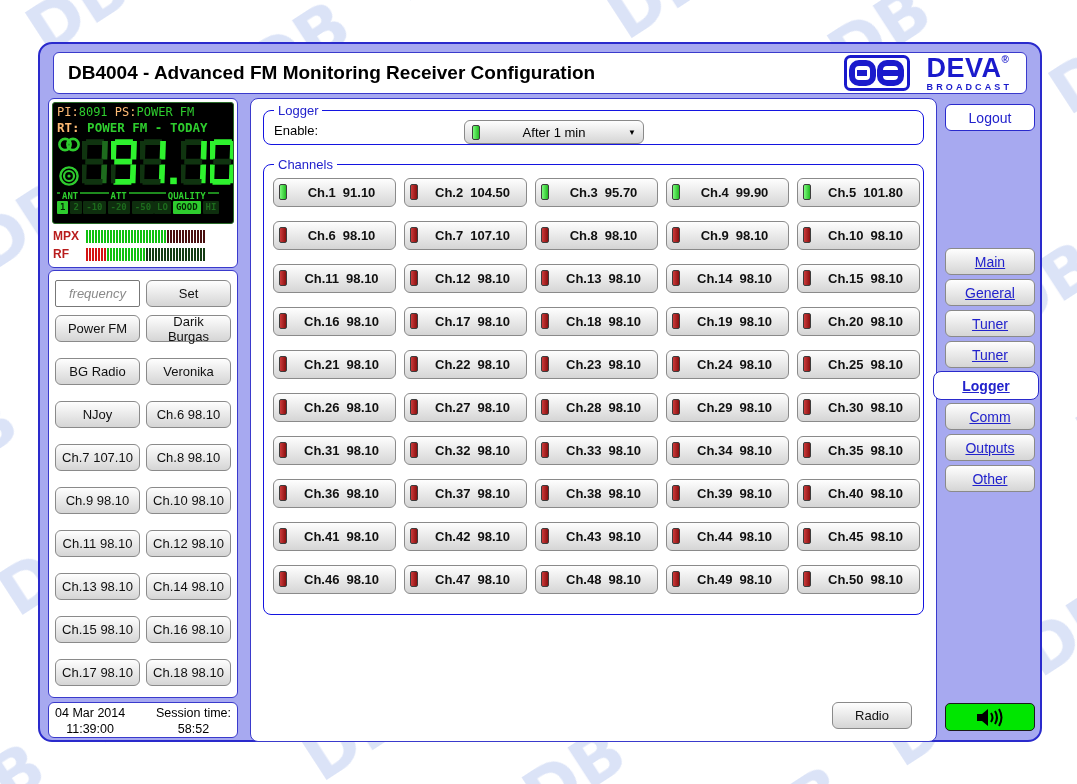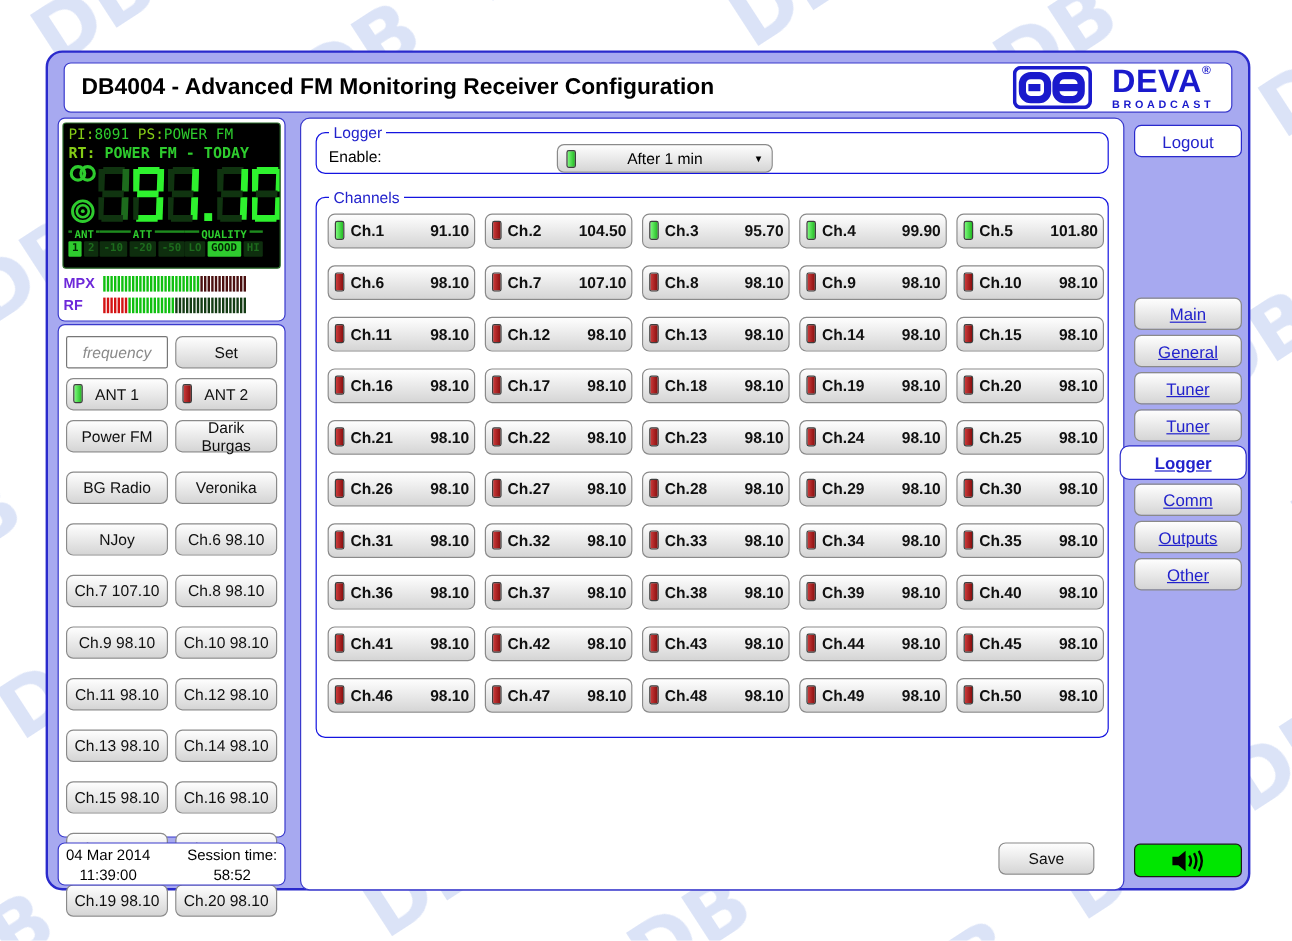--- a/index.html
+++ b/index.html
@@ -34,37 +34,37 @@
     position:absolute; background:#fff; border:1px solid #3a3acc; border-radius:6px;
   }
   .lcd-panel { left:8px; top:54px; width:190px; height:170px; padding:3px; }
   .lcd {
     background:#000; border:1px solid #2a6b2a; border-radius:3px;
     height:122px; padding:2px 4px; overflow:hidden;
     color:#2ecc2e; font-family:"DejaVu Sans Mono",monospace; white-space:nowrap;
   }
   .lcd-line1 { font-size:12px; height:15px; }
   .lcd-line2 { font-size:12.5px; font-weight:bold; height:16px; }
-  .lcd-lbl { color:#84cc16;text-align:right; }
+  .lcd-lbl { color:#fdba74;text-align:right; }
   .lcd-mid { display:flex; align-items:center; height:52px; }
   .lcd-icons { width:27px; height:50px; display:flex; flex-direction:column; justify-content:space-between; align-items:center; }
   .sevenseg { display:flex; align-items:center; gap:3px; margin-left:1px; }
   .lcd-ind { display:flex; gap:0; margin-top:2px; }
   .ind-group { display:flex; flex-direction:column; }
   .ind-label { display:flex; align-items:center; gap:2px; color:#2ecc2e; font-size:9px; font-weight:bold; height:11px; }
   .ind-label::before,.ind-label::after { content:""; flex:1; height:5px; border-top:2px solid #1e8a1e; min-width:3px; }
   .ind-boxes { display:flex; gap:2px; }
   .ind-box {
     background:#0e2e0e; color:#1d6b1d; font-size:9px; font-weight:bold;
     height:13px; line-height:13px; padding:0 3px; border-radius:1px; text-align:center;
   }
   .ind-box.lit { background:#2ecc2e; color:#032803; }
   .meters { padding:3px 1px 0; }
   .meter-row { display:flex; align-items:center; height:18px; }
-  .meter-label { width:33px; font-weight:bold; font-size:12px; color:#6d28d9; }
+  .meter-label { width:33px; font-weight:bold; font-size:12px; color:#b91c1c; }
   .meter-bars { display:flex; align-items:center; }
   .meter-bars i { display:block; width:2px; height:13px; margin-right:1px; }
 
   .presets-panel { left:8px; top:226px; width:190px; height:428px; padding:9px 6px; }
   .presets-grid { display:grid; grid-template-columns:1fr 1fr; gap:16px 6px; }
 
   .status-panel {
     left:8px; top:658px; width:190px; height:36px;
     display:flex; justify-content:space-between; padding:3px 6px;
     font-size:12.5px; line-height:1.25; color:#000; text-align:center;
@@ -101,21 +101,21 @@
   }
   .dropdown .led { height:15px; }
   .dropdown-value { flex:1; text-align:center; font-size:13px; color:#000; }
   .dropdown-arrow { font-size:8px; color:#000; }
 
   .channels-group { left:12px; top:58px; width:661px; height:458px; }
   .channels-grid {
     position:absolute; left:9px; top:6px;
     display:grid; grid-template-columns:repeat(5,123px); gap:14px 8px;
   }
-  .ch-btn { height:29px; font-weight:bold; position:relative; padding-left:18px; gap:7px;justify-content:space-between; }
+  .ch-btn { height:29px; font-weight:bold; position:relative; padding-left:18px; gap:7px; }
   .ch-btn .led { position:absolute; left:5px; top:5px; }
 
   .save-btn { position:absolute; right:24px; bottom:12px; width:80px; height:27px; }
 
   
   .logout-btn {
     position:absolute; left:905px; top:60px; width:90px; height:27px;
     background:#fff; border:1px solid #2a2acc; border-radius:6px;
     color:#2222cc; font-size:14px;
   }
@@ -369,32 +369,20 @@
     </div>
   </div>
 
   <div class="panel presets-panel">
     <div class="presets-grid">
       <input class="freq-input" type="text" placeholder="frequency" style="">
       <button class="btn">Set</button>
     </div>
     <div class="presets-grid" style="margin-top:8px;">
 
-        <button class="btn ant-btn">
-          <span class="led led-green"></span>
-          <span>ANT 1</span>
-        </button>
-
-        <button class="btn ant-btn">
-          <span class="led led-red"></span>
-          <span>ANT 2</span>
-        </button>
-      </div>
-    <div class="presets-grid" style="margin-top:8px;">
-
         <button class="btn">Power FM</button>
 
         <button class="btn">Darik Burgas</button>
 
         <button class="btn">BG Radio</button>
 
         <button class="btn">Veronika</button>
 
         <button class="btn">NJoy</button>
 
@@ -752,21 +740,21 @@
           </button>
 
           <button class="btn ch-btn">
             <span class="led led-red"></span>
             <span>Ch.50</span>
             <span>98.10</span>
           </button>
         </div>
     </fieldset>
 
-    <button class="btn save-btn">Save</button>
+    <button class="btn save-btn">Radio</button>
   </div>
 
   <button class="logout-btn">Logout</button>
 
   <div class="menu">
 
       <button class="btn menu-btn">Main</button>
 
       <button class="btn menu-btn">General</button>
 

